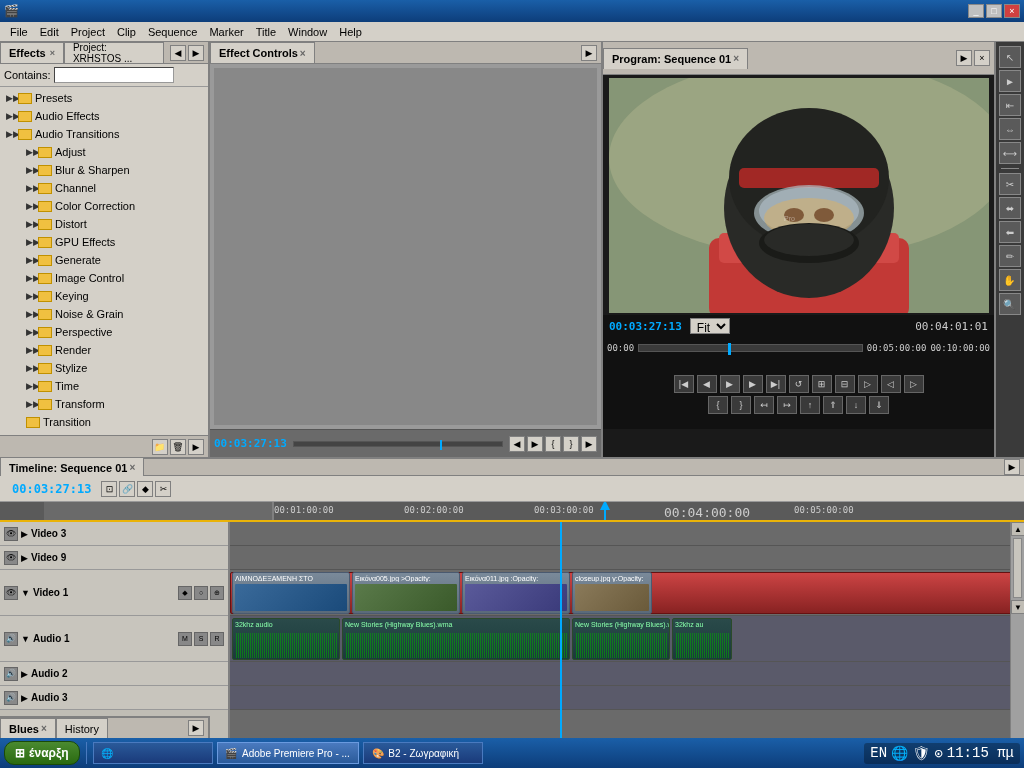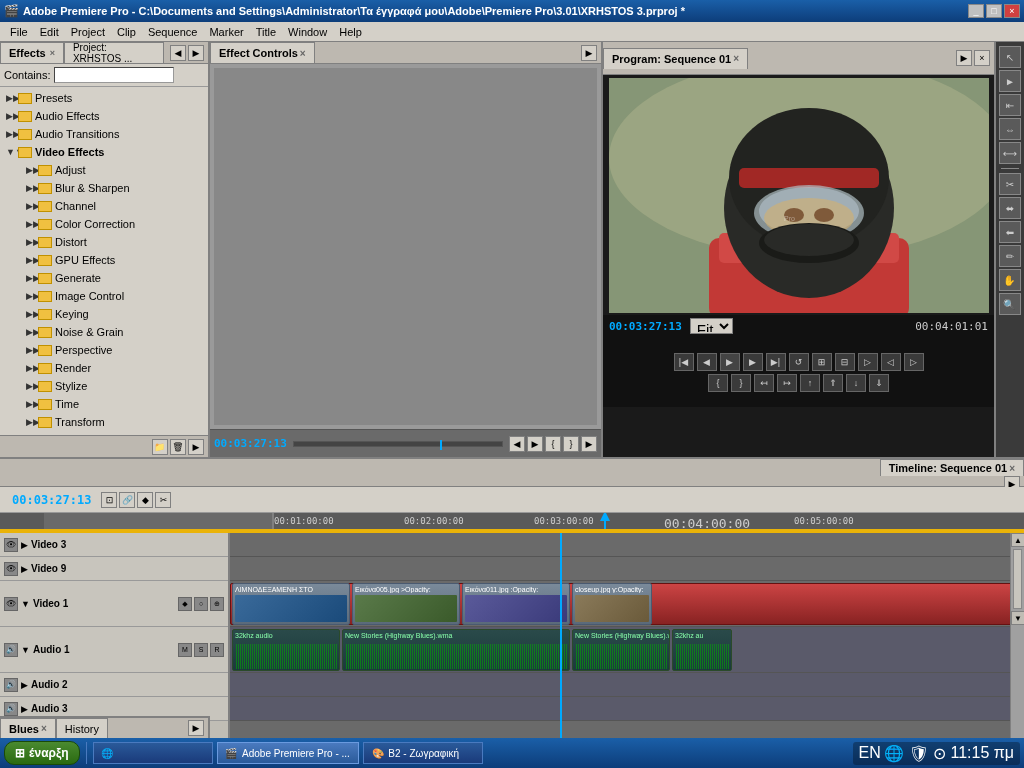--- a/index.html
+++ b/index.html
@@ -421,21 +421,22 @@
     .taskbar-item.active {
       background: linear-gradient(to bottom, #4a7abf, #2a5a9a);
       border-color: #6a9adf;
     }
     .taskbar-right {
       margin-left: auto;
       display: flex;
       align-items: center;
       gap: 4px;
       color: #fff;
-      font-size: 16px;
+      font-size: 14px;
+      font-family: Liberation Mono, monospace;
     }
     .sys-tray {
       display: flex;
       align-items: center;
       gap: 4px;
       background: rgba(0,0,0,0.3);
       padding: 2px 6px;
       border-radius: 3px;
     }
 
@@ -457,32 +458,31 @@
       border: 1px solid #808080;
       display: flex; align-items: center; justify-content: center;
       font-size: 8px;
       cursor: pointer;
     }
 
     
     .fit-select {
       background: #d4d0c8;
       border: 1px solid #808080;
-      font-size: 15px;
+      font-size: 12px;
       padding: 1px 2px;
       height: 16px;
     }
   </style>
 </head>
 <body>
 
 <div id="titlebar">
   <div id="titlebar-left">
     <span style="font-size:12px;">🎬</span>
-    <span id="titlebar-title">Adobe Premiere Pro - C:\Documents and Settings\Administrator\Τα έγγραφά μου\Adobe\Premiere Pro\3.01\XRHSTOS 3.prproj *</span>
   </div>
   <div id="titlebar-controls">
     <div class="titlebar-btn">_</div>
     <div class="titlebar-btn">□</div>
     <div class="titlebar-btn close">×</div>
   </div>
 </div>
 
 <div id="menubar">
   <span class="menu-item">File</span>
@@ -533,25 +533,20 @@
           <span class="folder-icon" style="background:#f0c040;border:1px solid #c09000;width:14px;height:11px;display:inline-block;margin-right:3px;"></span>
           <span>Audio Effects</span>
         </div>
 
         <div class="tree-item">
           <span class="arrow">▶</span>
           <span class="folder-icon" style="background:#f0c040;border:1px solid #c09000;width:14px;height:11px;display:inline-block;margin-right:3px;"></span>
           <span>Audio Transitions</span>
         </div>
 
-        <div class="tree-item expanded">
-          <span class="arrow">▼</span>
-          <span class="folder-icon" style="background:#f0c040;border:1px solid #c09000;width:14px;height:11px;display:inline-block;margin-right:3px;"></span>
-          <strong>Video Effects</strong>
-        </div>
 
         <div class="tree-section">
           <div class="tree-item">
             <span class="arrow">▶</span>
             <span class="folder-icon" style="background:#f0c040;border:1px solid #c09000;width:14px;height:11px;display:inline-block;margin-right:3px;"></span>
             <span>Adjust</span>
           </div>
           <div class="tree-item">
             <span class="arrow">▶</span>
             <span class="folder-icon" style="background:#f0c040;border:1px solid #c09000;width:14px;height:11px;display:inline-block;margin-right:3px;"></span>
@@ -718,20 +713,28 @@
       <div id="program-time-bar" style="background:#111; height:22px; display:flex; align-items:center; padding:0 6px; gap:8px;">
         <span class="prog-time">00:03:27:13</span>
         <div style="flex:1; display:flex; align-items:center; gap:4px;">
           <select class="fit-select">
             <option>Fit</option>
           </select>
         </div>
         <span class="prog-time-right">00:04:01:01</span>
       </div>
 
+      <div id="program-timeline-bar" style="background:#111; height:22px; display:flex; align-items:center; padding:0 4px; gap:4px;">
+        <span style="color:#ccc; font-size:9px; font-family:monospace;">00:00</span>
+        <div style="flex:1; position:relative; height:8px; background:#3a3a3a; border:1px solid #555;">
+          <div style="position:absolute; width:3px; height:12px; background:#00aaff; top:-2px; left:40%;"></div>
+        </div>
+        <span style="color:#ccc; font-size:9px; font-family:monospace;">00:05:00:00</span>
+        <span style="color:#ccc; font-size:9px; font-family:monospace;">00:10:00:00</span>
+      </div>
 
       <div id="program-controls" style="background:#111; padding:4px; display:flex; flex-direction:column; gap:3px;">
         <div class="ctrl-row">
           <div class="ctrl-btn">|◀</div>
           <div class="ctrl-btn">◀</div>
           <div class="ctrl-btn" style="background:#444;">▶</div>
           <div class="ctrl-btn">▶</div>
           <div class="ctrl-btn">▶|</div>
           <div class="ctrl-btn">↺</div>
           <div class="ctrl-btn">⊞</div>
@@ -764,21 +767,21 @@
       <div class="rtool-btn">⬌</div>
       <div class="rtool-btn">⬅</div>
       <div class="rtool-btn">✏</div>
       <div class="rtool-btn">✋</div>
       <div class="rtool-btn">🔍</div>
     </div>
   </div>
 
   <div id="timeline-section" style="flex:1; display:flex; flex-direction:column; background:#6a6a6a; border-top:2px solid #808080; min-height:0;">
 
-    <div id="timeline-tabs" style="background:#bdb8b0; height:28px; display:flex; align-items:flex-end; border-bottom:1px solid #808080;flex-direction:column;">
+    <div id="timeline-tabs" style="background:#bdb8b0; height:17px; display:flex; align-items:center; border-bottom:1px solid #808080;">
       <div class="panel-tab active">
         <span>Timeline: Sequence 01</span>
         <span class="panel-close">×</span>
       </div>
       <div style="margin-left:auto; padding-right:4px;">
         <div class="small-btn">▶</div>
       </div>
     </div>
 
     <div id="timeline-toolbar" style="background:#d4d0c8; height:26px; display:flex; align-items:center; padding:2px 4px; gap:2px; border-bottom:1px solid #999;">
@@ -786,21 +789,21 @@
       <div class="small-btn">⊡</div>
       <div class="small-btn">🔗</div>
       <div class="small-btn">◆</div>
       <div class="small-btn">✂</div>
     </div>
 
     <div style="flex:1; display:flex; min-height:0;">
 
       <div style="flex:1; display:flex; flex-direction:column; min-height:0;">
 
-        <div id="timeline-ruler" style="background:#5a5a5a; height:20px; display:flex; align-items:center; border-bottom:4px solid #eab308; overflow:hidden; position:relative;padding-left:44px;">
+        <div id="timeline-ruler" style="background:#5a5a5a; height:20px; display:flex; align-items:center; border-bottom:2px solid #eab308; overflow:hidden; position:relative;padding-left:44px;">
           <div style="width:230px; min-width:230px; border-right:2px solid #808080; height:100%; background:#6a6a6a;"></div>
           <div style="flex:1; position:relative; height:100%;">
             <span class="ruler-time" style="left:0px; top:3px; color:#ccc; font-size:9px; font-family:monospace; position:absolute;">00:01:00:00</span>
             <span class="ruler-time" style="left:130px; top:3px; color:#ccc; font-size:9px; font-family:monospace; position:absolute;">00:02:00:00</span>
             <span class="ruler-time" style="left:260px; top:3px; color:#ccc; font-size:9px; font-family:monospace; position:absolute;">00:03:00:00</span>
             <span class="ruler-time" style="left:390px; top:3px; color:#ccc; font-size:13px; font-family:monospace; position:absolute;">00:04:00:00</span>
             <span class="ruler-time" style="left:520px; top:3px; color:#ccc; font-size:9px; font-family:monospace; position:absolute;">00:05:00:00</span>
 
             <div style="position:absolute; left:330px; width:2px; height:200px; background:#00aaff; top:0; z-index:10;">
               <div style="width:10px; height:10px; background:#00aaff; position:absolute; top:-2px; left:-4px; clip-path:polygon(50% 0%, 0% 100%, 100% 100%);"></div>

